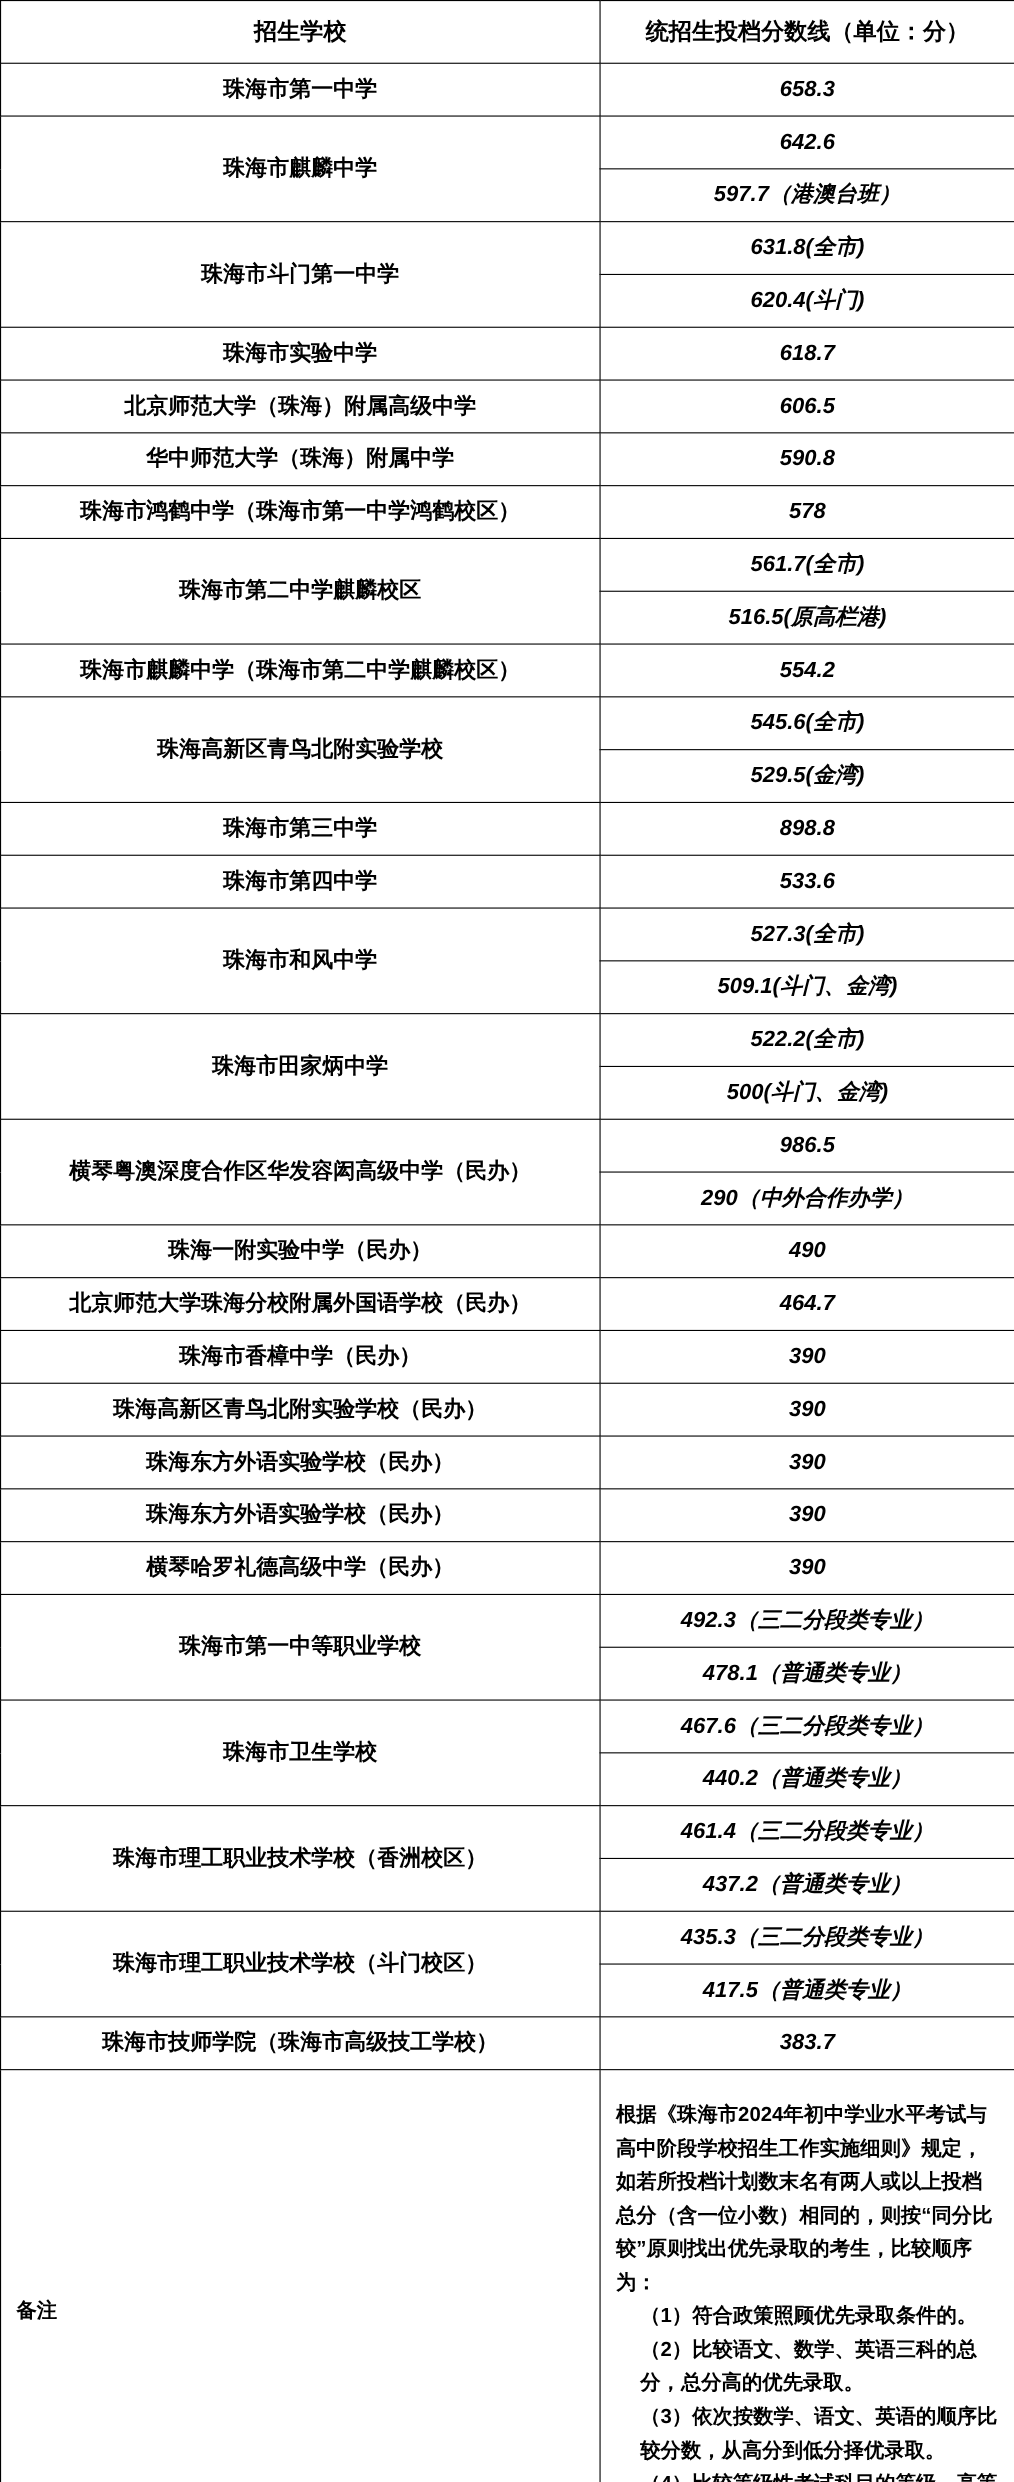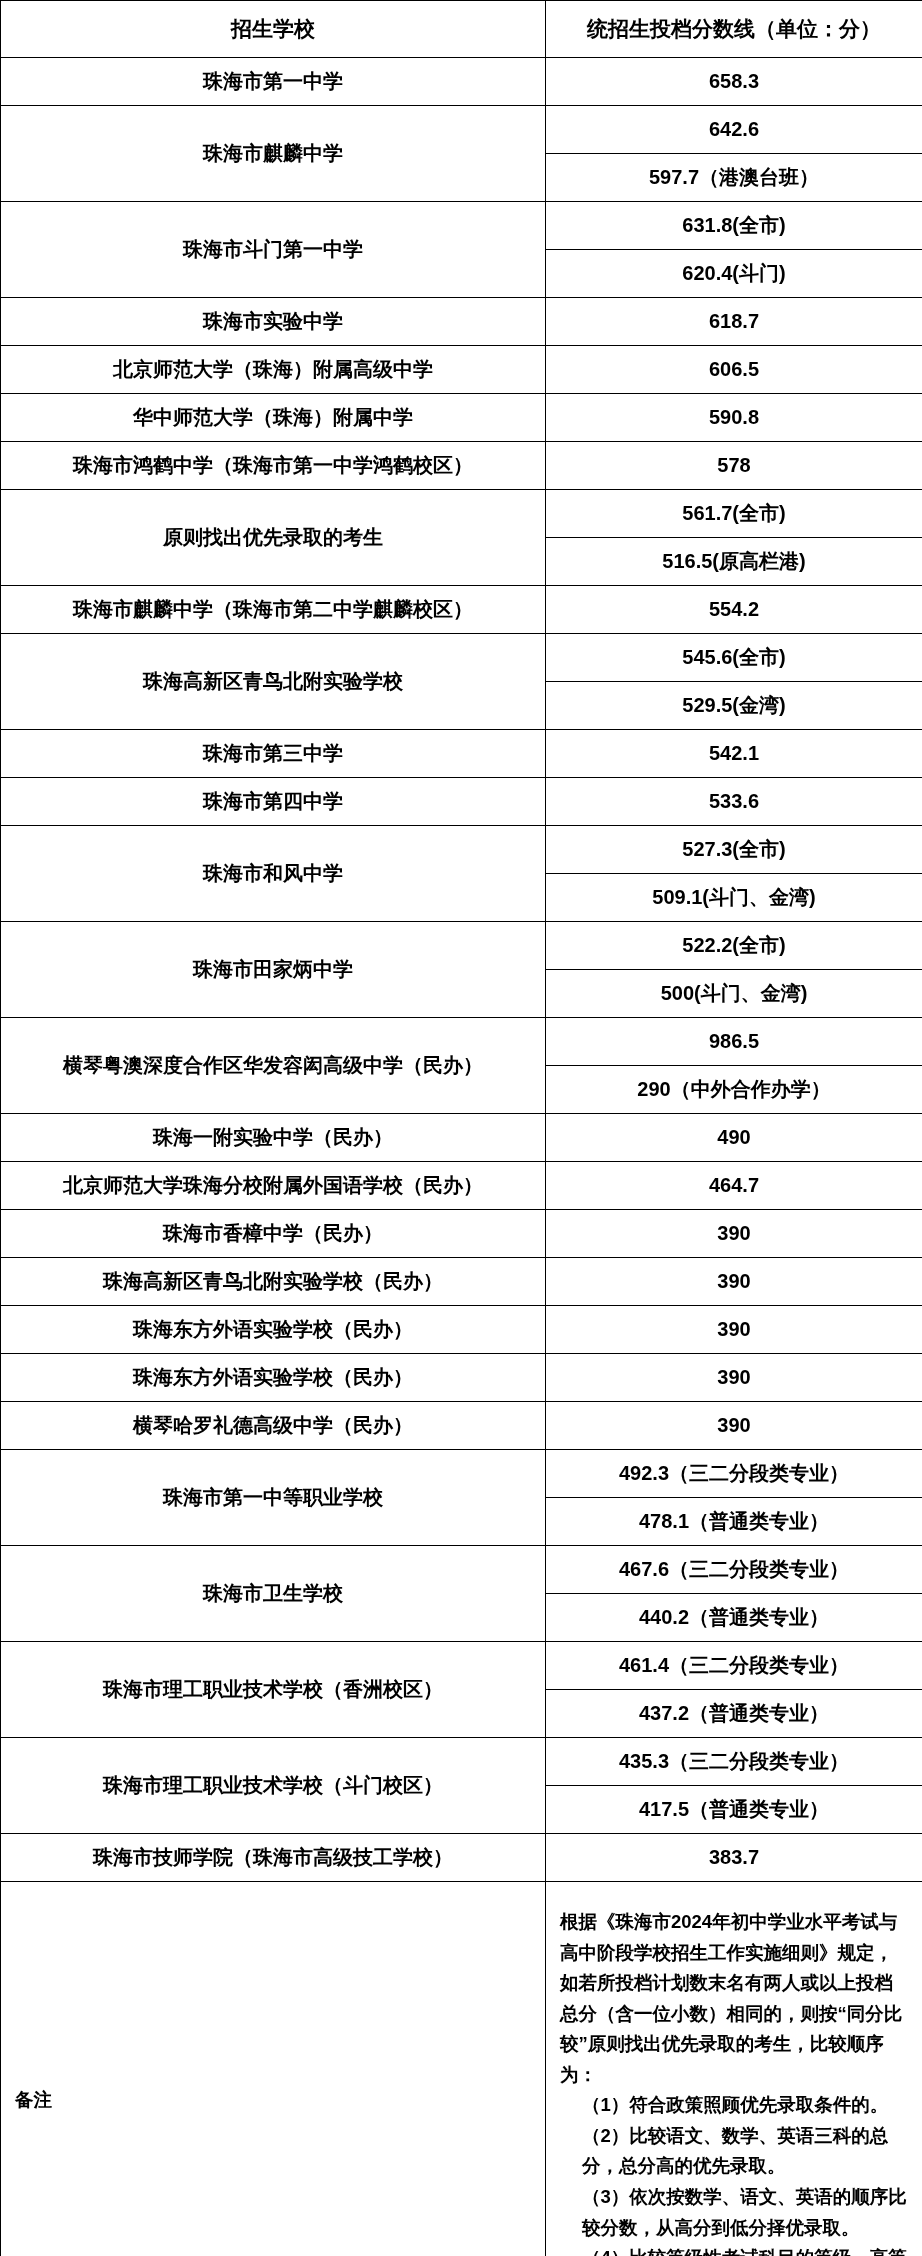--- a/index.html
+++ b/index.html
@@ -36,20 +36,21 @@
     padding: 14px 6px;
   }
   col.c-school { width: 545px; }
   col.c-score { width: 377px; }
 
   td.school {
     font-size: 20px;
   }
   td.score {
     font-size: 20px;
+    font-style: italic;
   }
   
   tr.remark td {
     text-align: left;
     font-weight: bold;
     font-size: 18.5px;
     line-height: 1.65;
     padding: 14px 14px 16px 14px;
   }
   td.remark-label {
@@ -114,40 +115,40 @@
         </tr>
         <tr>
           <td class="school">华中师范大学（珠海）附属中学</td>
           <td class="score">590.8</td>
         </tr>
         <tr>
           <td class="school">珠海市鸿鹤中学（珠海市第一中学鸿鹤校区）</td>
           <td class="score">578</td>
         </tr>
         <tr>
-          <td class="school" rowspan="2">原则找出优先录取的考生</td>
+          <td class="school" rowspan="2">珠海市第二中学麒麟校区</td>
           <td class="score">561.7(全市)</td>
         </tr>
         <tr>
           <td class="score">516.5(原高栏港)</td>
         </tr>
         <tr>
           <td class="school">珠海市麒麟中学（珠海市第二中学麒麟校区）</td>
           <td class="score">554.2</td>
         </tr>
         <tr>
           <td class="school" rowspan="2">珠海高新区青鸟北附实验学校</td>
           <td class="score">545.6(全市)</td>
         </tr>
         <tr>
           <td class="score">529.5(金湾)</td>
         </tr>
         <tr>
           <td class="school">珠海市第三中学</td>
-          <td class="score">542.1</td>
+          <td class="score">898.8</td>
         </tr>
         <tr>
           <td class="school">珠海市第四中学</td>
           <td class="score">533.6</td>
         </tr>
         <tr>
           <td class="school" rowspan="2">珠海市和风中学</td>
           <td class="score">527.3(全市)</td>
         </tr>
         <tr>

